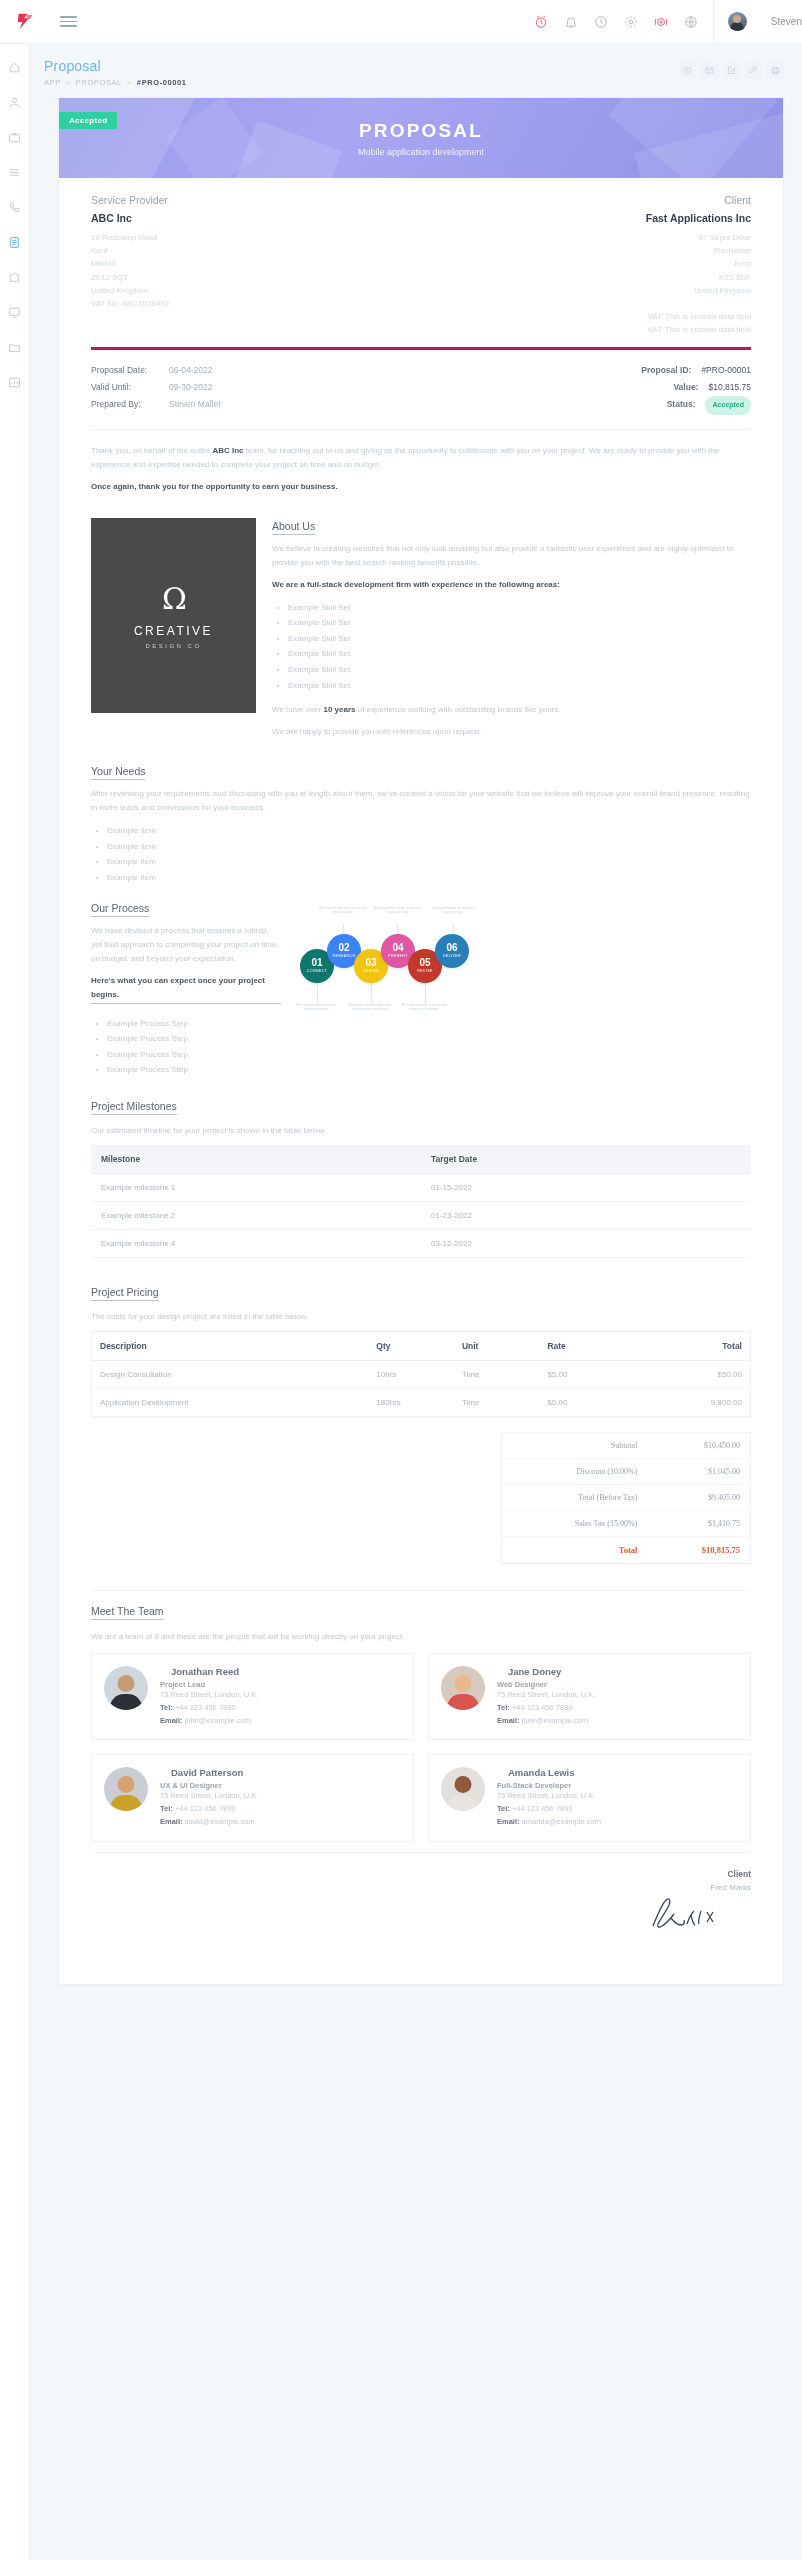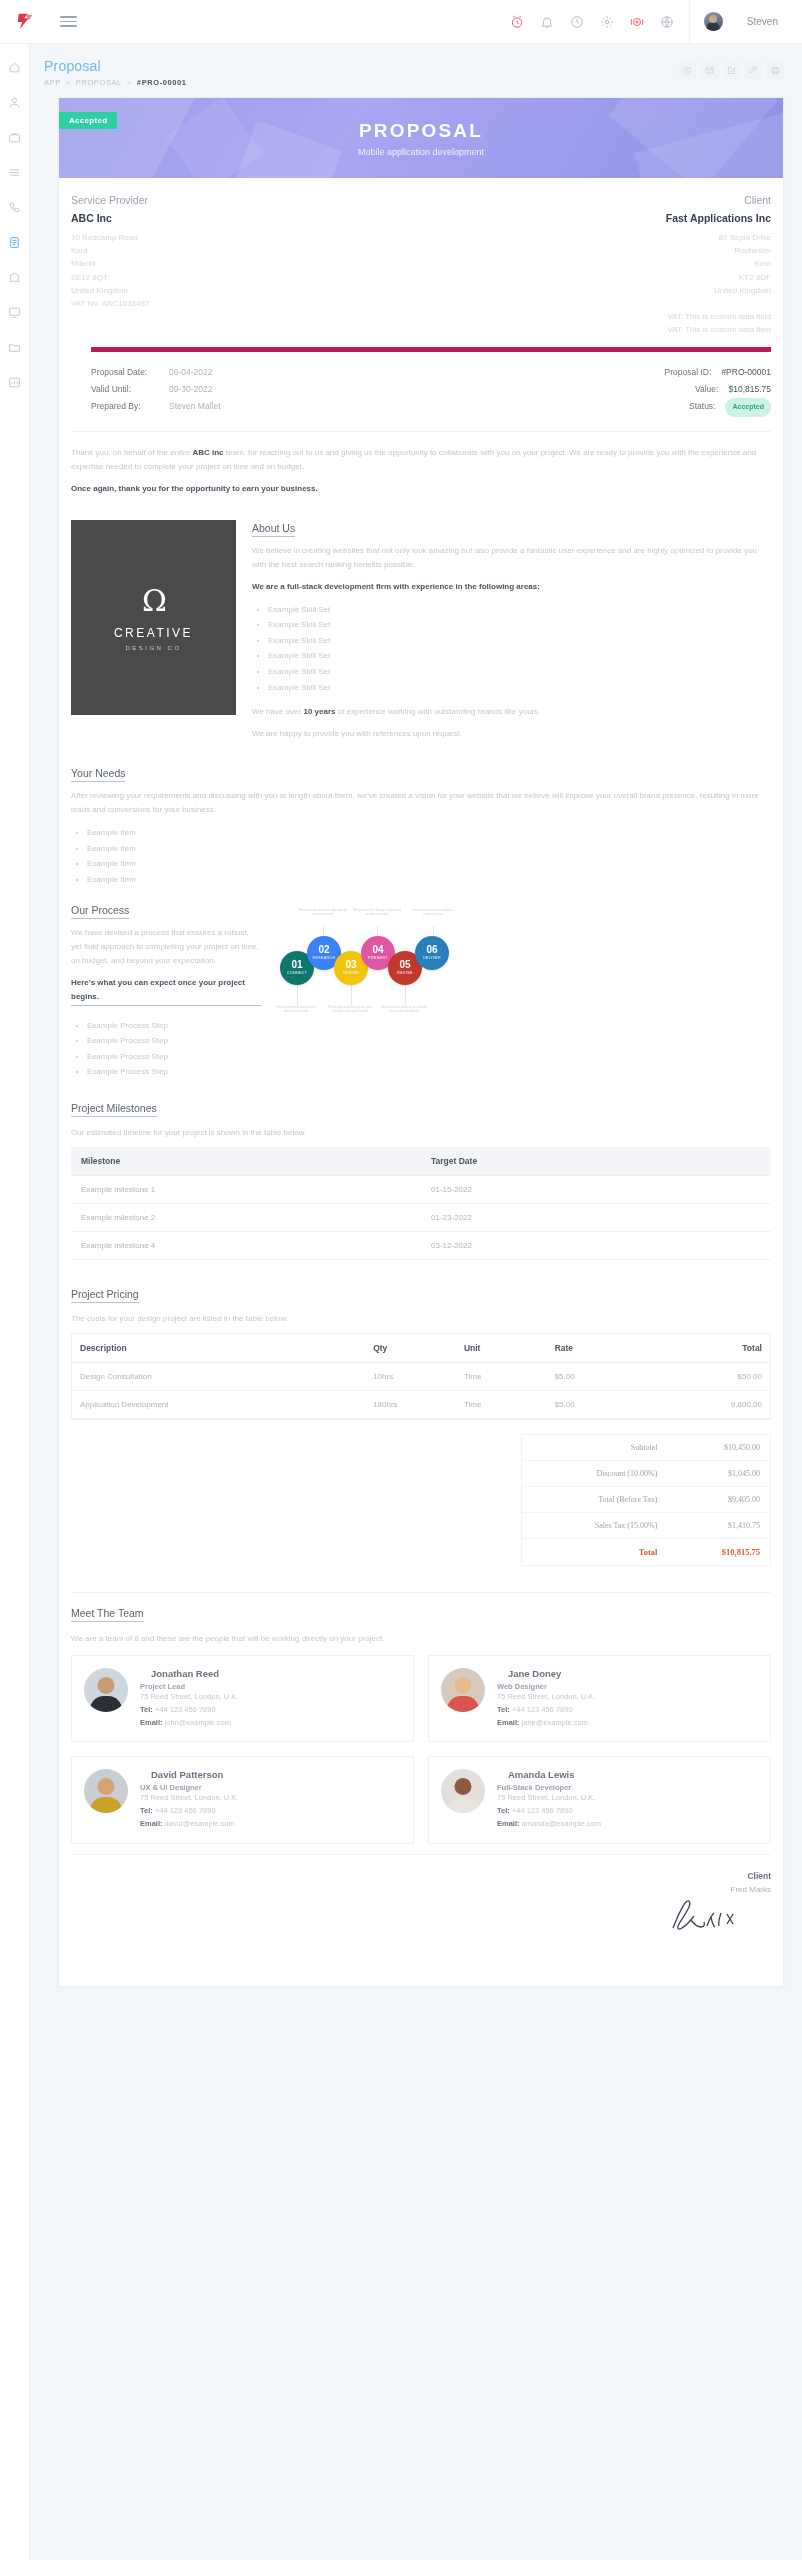--- a/index.html
+++ b/index.html
@@ -20,21 +20,21 @@
   }
   .logo-cell { width: 52px; display:flex; align-items:center; justify-content:center; }
   .burger { width: 34px; display:flex; flex-direction:column; gap:3px; margin-left: 8px; cursor:pointer; }
   .burger i { display:block; height:1.5px; background:#9aa5b1; border-radius:2px; }
   .burger i:nth-child(1){ width:17px }
   .burger i:nth-child(2){ width:17px }
   .burger i:nth-child(3){ width:17px }
   .top-spacer { flex: 1; }
   .top-icons { display:flex; align-items:center; gap: 15px; padding-right: 14px; }
   .top-icons .ti { width:15px; height:15px; display:flex; align-items:center; justify-content:center; cursor:pointer; }
-  .user-chip { display:flex; align-items:center; gap:24px; padding-left:14px; border-left:1px solid #eef1f5; height:44px; padding-right:24px; cursor:pointer;}
+  .user-chip { display:flex; align-items:center; gap:24px; padding-left:14px; border-left:1px solid #eef1f5; height:44px; padding-right:0; cursor:pointer;}
   .avatar-sm { width:19px; height:19px; border-radius:50%; background: linear-gradient(160deg,#8d99ae,#4a5568); overflow:hidden; position:relative;}
   .avatar-sm::after{ content:''; position:absolute; left:50%; top:55%; transform:translateX(-50%); width:13px; height:10px; background:#2f3640; border-radius:6px 6px 0 0;}
   .avatar-sm::before{ content:''; position:absolute; left:50%; top:18%; transform:translateX(-50%); width:8px; height:8px; background:#c9a78b; border-radius:50%; z-index:2;}
   .user-name { font-size:10px; color:#8a94a6; }
 
   
   .sidebar {
     position: absolute; left: 0; top: 44px; width: 30px; bottom: 0;
     background: #ffffff; border-right: 1px solid #eef1f5;
     display: flex; flex-direction: column; align-items: center; padding-top: 14px; gap: 17px;
@@ -70,35 +70,35 @@
   .banner .p3 { width:180px; height:90px; transform:rotate(-15deg); right:-40px; bottom:-40px; opacity:.10;}
   .banner .p4 { width:90px; height:90px; transform:rotate(20deg); left:180px; bottom:-45px; opacity:.12;}
   .banner .p5 { width:70px; height:70px; transform:rotate(55deg); left:120px; top:12px; opacity:.08;}
   .badge-accepted {
     position:absolute; left:0; top:14px; background:#2ecfa0; color:#fff;
     font-size:8px; padding:4px 10px; letter-spacing:.3px; font-weight:bold;
   }
   .banner-title { color:#fff; font-size:19px; letter-spacing:2.2px; font-weight:bold; z-index:3;}
   .banner-sub { color:#f2f1fe; font-size:9px; margin-top:5px; z-index:3;}
 
-  .docpad { padding: 0 12px; }
+  .docpad { padding: 0 32px; }
   .parties { display:flex; padding: 16px 0 10px; }
   .party { width:50%; }
   .party.right { text-align:right; }
   .party-label { font-size:10.5px; color:#9aa4b1; margin-bottom:6px;}
   .party-name { font-size:10.5px; color:#374151; font-weight:bold; margin-bottom:7px;}
   .party-line { font-size:8px; color:#d3d9e0; line-height:1.65; }
 
-  .meta-row { display:flex; border-top:5px solid #be185d; padding: 12px 0 14px; margin-left: 20px; }
+  .meta-row { display:flex; border-top:3px solid #be185d; padding: 12px 0 14px; }
   .meta-col { width:50%; }
   .meta-col.right { text-align:right; }
   .meta-line { display:flex; font-size:8.5px; line-height:2.05; }
   .meta-col.right .meta-line { justify-content:flex-end; }
   .meta-k { color:#6b7280; width:78px; }
-  .meta-col.right .meta-k { width:auto; margin-right:10px; }
+  .meta-col.right .meta-k { width:auto; margin-right:10px;font-weight:bold; }
   .meta-v { color:#aab2bd; }
   .meta-v.dark { color:#4b5563; }
   .pill-accepted { background:#cdf3e6; color:#2ba883; font-size:7px; padding:2px 7px; border-radius:9px; font-weight:bold;}
 
   .intro { border-top:1px solid #eef1f5; padding: 14px 0 16px; }
   .intro p { font-size:8px; color:#c2c9d2; line-height:1.75; margin-bottom:8px; }
   .intro p strong { color:#4b5563; }
   .intro p.bold-line { color:#4b5563; font-weight:bold; }
 
   

